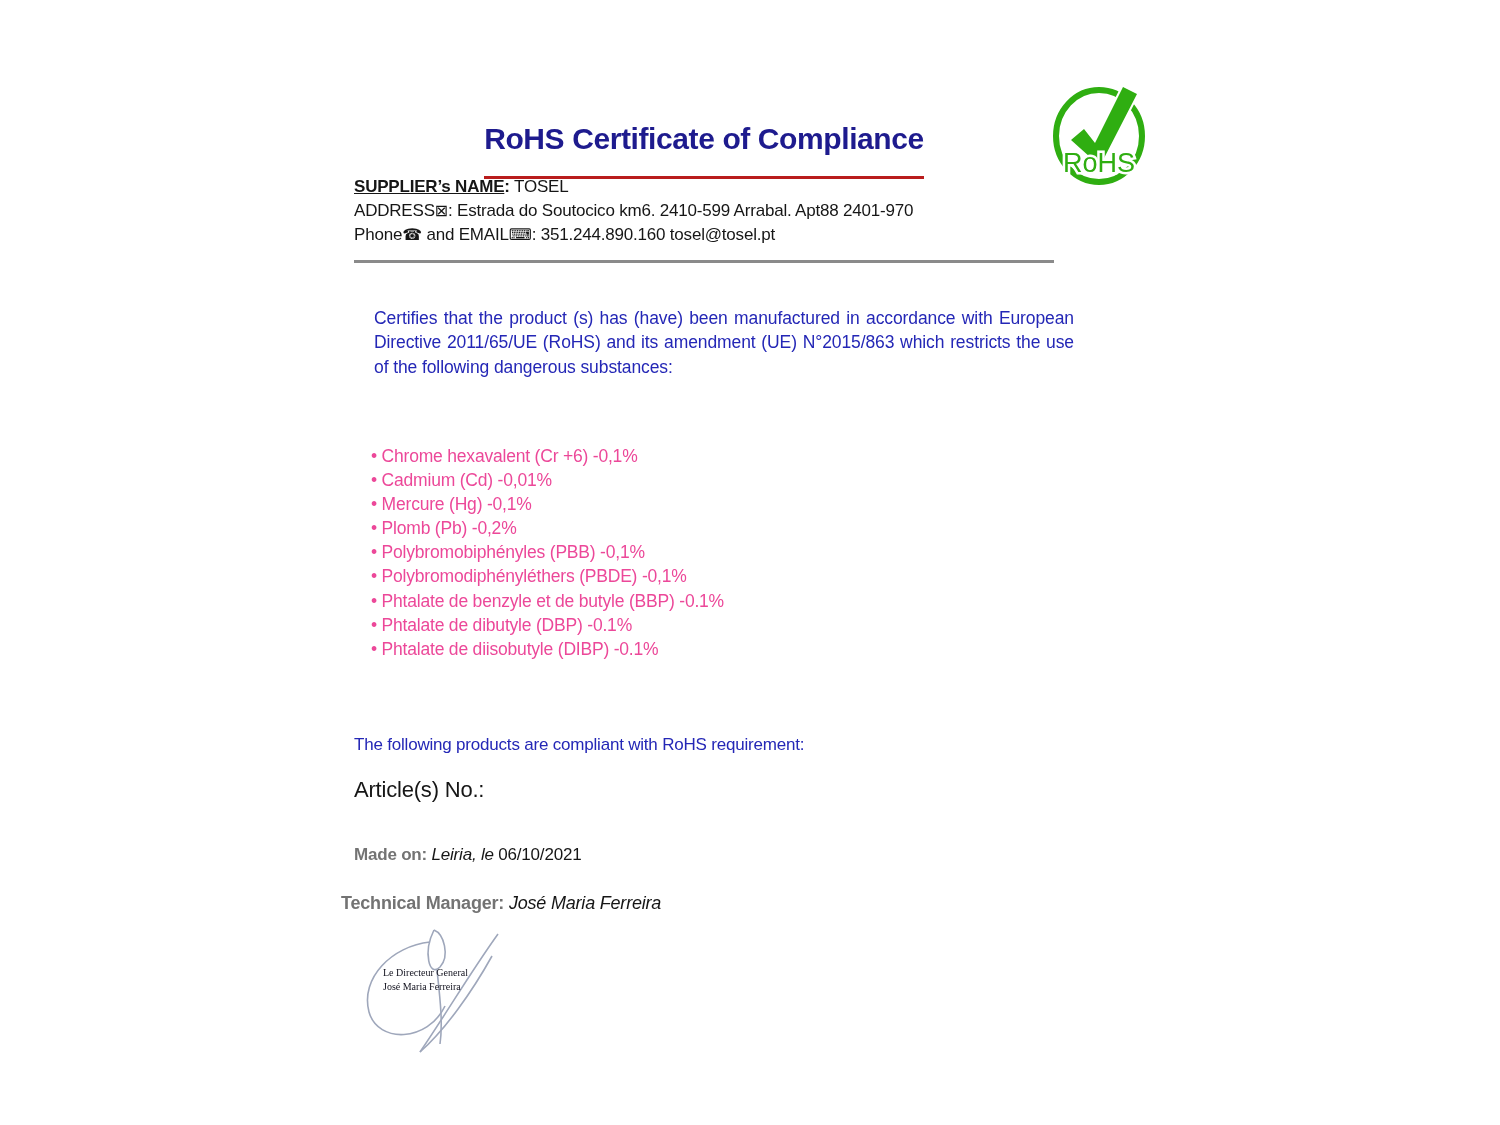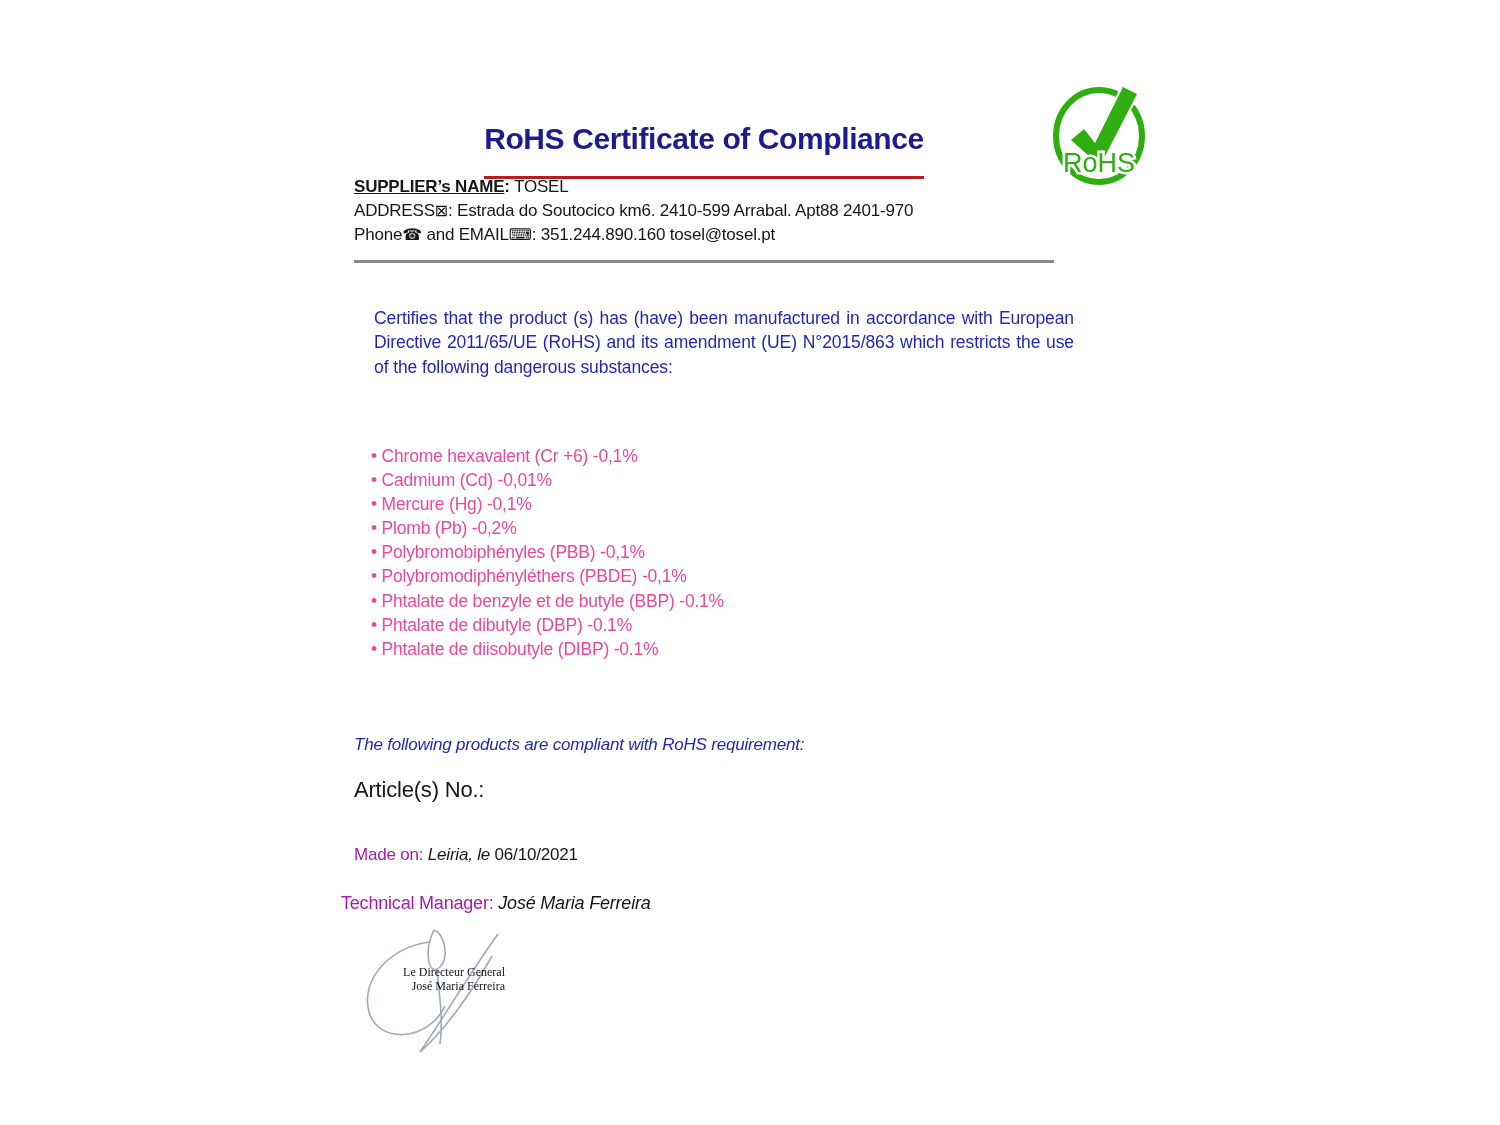--- a/index.html
+++ b/index.html
@@ -42,36 +42,36 @@
   }
 
   
   .substances {
     position: absolute; left: 354px; top: 427px; width: 700px;
     margin: 17px; padding: 0; list-style: none;
     font-size: 17.5px; line-height: 24.1px; letter-spacing: -0.2px; color: #ec4899;
   }
   .substances li::before { content: "\2022\00a0"; }
 
-  .compliance { position: absolute; left: 354px; top: 735px; font-size: 17px; letter-spacing: -0.2px; color: #2427b6; font-style: italic; }
+  .compliance { position: absolute; left: 354px; top: 735px; font-size: 17px; letter-spacing: -0.2px; color: #2427b6; }
   .article { position: absolute; left: 354px; top: 777px; font-size: 22px; letter-spacing: -0.2px; color: #161616; }
 
   .madeon { position: absolute; left: 354px; top: 845px; font-size: 17px; letter-spacing: -0.2px; }
-  .madeon .lbl, .manager .lbl { font-weight: normal; color: #a21caf; }
+  .madeon .lbl, .manager .lbl { font-weight: bold; color: #737373; }
   .italic { font-style: italic; }
 
   .manager { position: absolute; left: 341px; top: 893px; font-size: 18px; letter-spacing: -0.2px; }
 
   
   .sig-svg { position: absolute; left: 350px; top: 918px; width: 170px; height: 152px; }
   .sig-text {
     position: absolute; left: 383px; top: 966px; width: 122px;
-    text-align: right;
+    text-align: left;
     font-family: "Liberation Serif", serif;
-    font-size: 12px; line-height: 13.5px; color: #12121e;
+    font-size: 10px; line-height: 13.5px; color: #12121e;
   }
 </style>
 </head>
 <body>
 
 <div class="page">
 
   <div class="title-wrap">
     <span class="title">RoHS Certificate of Compliance</span>
   </div>

